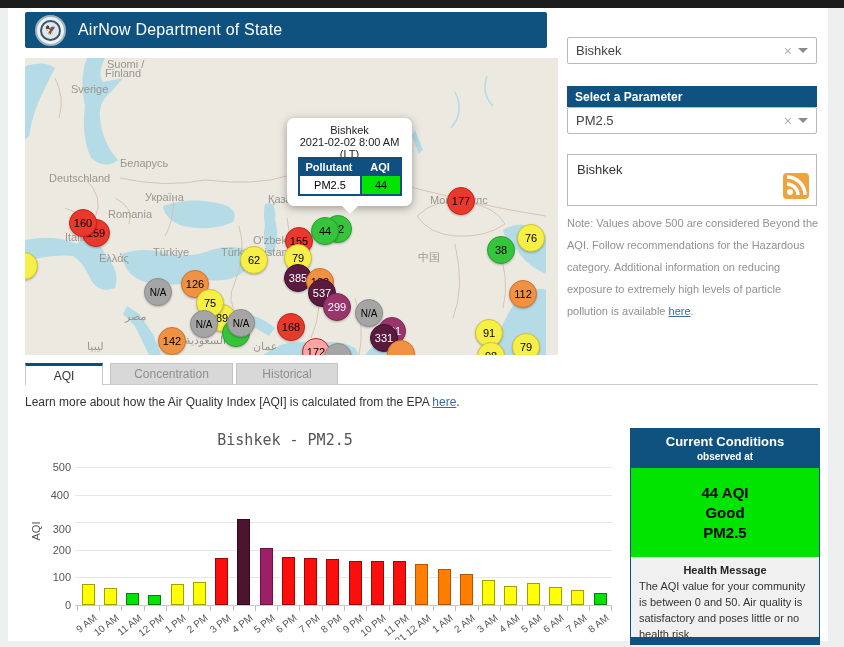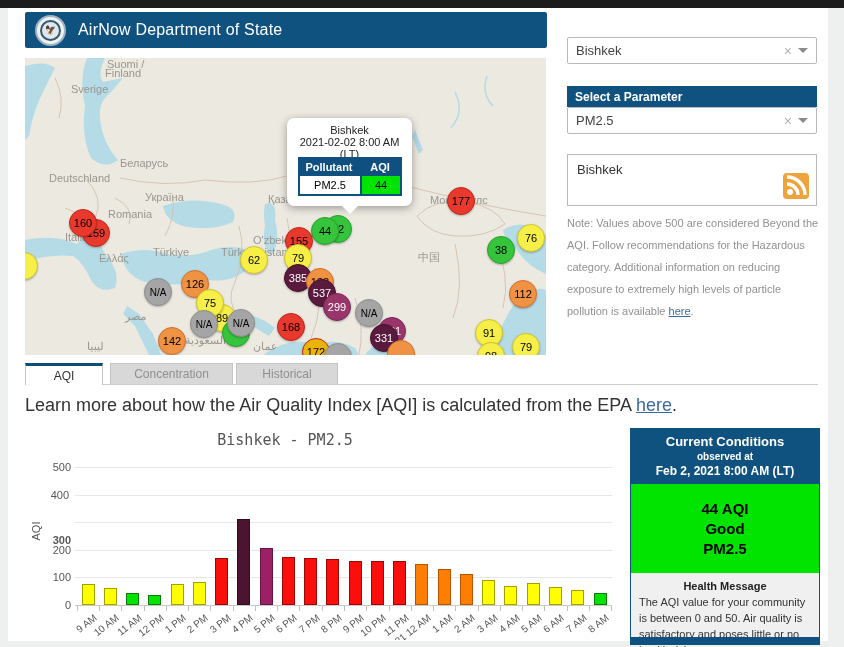--- a/index.html
+++ b/index.html
@@ -12,21 +12,21 @@
   
   .app-header{left:25px;top:12px;width:522px;height:36px;background:#10527f;
               display:flex;align-items:center;border-radius:2px;}
   .seal{width:27px;height:27px;border-radius:50%;margin-left:10px;
         background:#eef2ee;border:2px solid #9fb3c4;display:flex;align-items:center;justify-content:center;flex:none;}
   .seal-inner{width:17px;height:17px;border-radius:50%;background:#dfe8ee;border:2px solid #36586f;
         display:flex;align-items:center;justify-content:center;font-size:9px;color:#3a3a3a;}
   .app-title{color:#ffffff;font-size:16px;margin-left:12px;letter-spacing:.2px;}
 
   
-  .map{left:25px;top:58px;width:521px;height:297px;background:#ece9e1;overflow:hidden;}
+  .map{left:25px;top:58px;width:521px;height:297px;background:#ece9e1;overflow:hidden;padding-left:12px;}
   .map svg{position:absolute;left:0;top:0;}
   .map-label{position:absolute;color:#98968f;font-size:11px;white-space:nowrap;z-index:3;}
   .map-marker{position:absolute;width:26px;height:26px;border-radius:50%;display:flex;
               align-items:center;justify-content:center;font-size:11px;z-index:5;
               box-shadow:0 1px 2px rgba(0,0,0,.25);cursor:pointer;}
 
   
   .popup{left:287px;top:118px;width:125px;height:88px;background:#ffffff;border-radius:7px;
          box-shadow:0 2px 8px rgba(0,0,0,.35);z-index:20;text-align:center;font-size:11px;color:#222;}
   .popup:after{content:"";position:absolute;left:54px;bottom:-8px;border-left:9px solid transparent;
@@ -53,21 +53,21 @@
   .note{width:252px;font-size:11px;color:#919191;line-height:22px;}
   .note a,.epa-line a{color:#3d6a9e;text-decoration:underline;cursor:pointer;}
 
   
   .tab{position:absolute;top:363px;height:22px;box-sizing:border-box;display:flex;align-items:center;
        justify-content:center;font-size:12px;cursor:pointer;}
   .tab-active{background:#fff;border:1px solid #c4c4c4;border-top:3px solid #0f4c78;border-bottom:none;
        color:#333;z-index:2;}
   .tab-idle{background:#d8d8d8;border:1px solid #c4c4c4;color:#8f8f8f;}
   .tab-divider{left:25px;top:384px;width:793px;height:1px;background:#cccccc;}
-  .epa-line{left:25px;top:395px;font-size:18px;color:#333;}
+  .epa-line{left:25px;top:395px;font-size:12px;color:#333;}
 
   
   .chart{left:25px;top:425px;width:600px;height:215px;background:#fff;overflow:hidden;}
   .chart-title{position:absolute;left:0;top:6px;width:520px;text-align:center;font-size:15px;color:#555;
                font-family:"DejaVu Sans Mono",monospace;}
   .ylab{position:absolute;left:2px;top:100px;font-size:11px;color:#555;transform:rotate(-90deg);}
   .gridline{position:absolute;left:50px;width:537px;height:1px;background:#e7e7e7;}
   .xaxis{position:absolute;left:50px;top:180px;width:537px;height:1px;background:#c9c9c9;}
   .ytick{position:absolute;width:40px;text-align:right;font-size:11px;color:#555;}
   .xtickmark{position:absolute;top:181px;width:1px;height:5px;background:#c0c0c0;}
@@ -174,21 +174,21 @@
         <div class="map-marker" style="left: 260px; top: 169px; background: rgb(233, 57, 44); border: 1.5px solid rgb(194, 39, 28); color: rgb(0, 0, 0);">155</div>
         <div class="map-marker" style="left: 259px; top: 186px; background: rgb(245, 239, 72); border: 1.5px solid rgb(211, 197, 47); color: rgb(0, 0, 0);">79</div>
         <div class="map-marker" style="left: 259px; top: 206px; background: rgb(90, 26, 61); border: 1.5px solid rgb(67, 18, 48); color: rgb(255, 255, 255);">385</div>
         <div class="map-marker" style="left: 281px; top: 210px; background: rgb(239, 146, 67); border: 1.5px solid rgb(212, 113, 42); color: rgb(0, 0, 0);">138</div>
         <div class="map-marker" style="left: 283px; top: 221px; background: rgb(90, 26, 61); border: 1.5px solid rgb(67, 18, 48); color: rgb(255, 255, 255);">537</div>
         <div class="map-marker" style="left: 298px; top: 235px; background: rgb(153, 53, 107); border: 1.5px solid rgb(122, 42, 86); color: rgb(255, 255, 255);">299</div>
         <div class="map-marker" style="left: 330px; top: 241px; background: rgb(165, 165, 165); border: 1.5px solid rgb(143, 143, 143); color: rgb(0, 0, 0); font-size: 10px;">N/A</div>
         <div class="map-marker" style="left: 252px; top: 255px; background: rgb(233, 57, 44); border: 1.5px solid rgb(194, 39, 28); color: rgb(0, 0, 0);">168</div>
         <div class="map-marker" style="left: 353px; top: 259px; background: rgb(153, 53, 107); border: 1.5px solid rgb(122, 42, 86); color: rgb(255, 255, 255);">281</div>
         <div class="map-marker" style="left: 345px; top: 266px; background: rgb(90, 26, 61); border: 1.5px solid rgb(67, 18, 48); color: rgb(255, 255, 255);">331</div>
-        <div class="map-marker" style="left: 277px; top: 280px; background: #eab308; border: 1.5px solid rgb(194, 39, 28); color: rgb(0, 0, 0);">172</div>
+        <div class="map-marker" style="left: 277px; top: 280px; background: #fca5a5; border: 1.5px solid rgb(194, 39, 28); color: rgb(0, 0, 0);">172</div>
         <div class="map-marker" style="left: 299px; top: 285px; background: rgb(165, 165, 165); border: 1.5px solid rgb(143, 143, 143); color: rgb(0, 0, 0);"></div>
         <div class="map-marker" style="left: 362px; top: 282px; background: rgb(239, 146, 67); border: 1.5px solid rgb(212, 113, 42); color: rgb(0, 0, 0);"></div>
         <div class="map-marker" style="left: 422px; top: 129px; background: rgb(233, 57, 44); border: 1.5px solid rgb(194, 39, 28); color: rgb(0, 0, 0);">177</div>
         <div class="map-marker" style="left: 492px; top: 166px; background: rgb(245, 239, 72); border: 1.5px solid rgb(211, 197, 47); color: rgb(0, 0, 0);">76</div>
         <div class="map-marker" style="left: 462px; top: 178px; background: rgb(53, 196, 59); border: 1.5px solid rgb(39, 163, 44); color: rgb(0, 0, 0);">38</div>
         <div class="map-marker" style="left: 484px; top: 222px; background: rgb(239, 146, 67); border: 1.5px solid rgb(212, 113, 42); color: rgb(0, 0, 0);">112</div>
         <div class="map-marker" style="left: 450px; top: 261px; background: rgb(245, 239, 72); border: 1.5px solid rgb(211, 197, 47); color: rgb(0, 0, 0);">91</div>
         <div class="map-marker" style="left: 487px; top: 275px; background: rgb(245, 239, 72); border: 1.5px solid rgb(211, 197, 47); color: rgb(0, 0, 0);">79</div>
         <div class="map-marker" style="left: 452px; top: 284px; background: rgb(245, 239, 72); border: 1.5px solid rgb(211, 197, 47); color: rgb(0, 0, 0);">98</div>
       </div>
@@ -250,21 +250,21 @@
   <div class="abs chart">
     <div class="chart-title">Bishkek - PM2.5</div>
     <div class="ylab">AQI</div>
     <div id="chart-plot">
         <div class="ytick" style="left: 6px; top: 174px;">0</div>
         <div class="gridline" style="top: 152.4px;"></div>
         <div class="ytick" style="left: 6px; top: 146.4px;">100</div>
         <div class="gridline" style="top: 124.8px;"></div>
         <div class="ytick" style="left: 6px; top: 118.8px;">200</div>
         <div class="gridline" style="top: 97.2px;"></div>
-        <div class="ytick" style="left: 6px; top: 109px; font-weight: bold;">300</div>
+        <div class="ytick" style="left: 6px; top: 98px;">300</div>
         <div class="gridline" style="top: 69.6px;"></div>
         <div class="ytick" style="left: 4px; top: 63.6px;">400</div>
         <div class="gridline" style="top: 42px;"></div>
         <div class="ytick" style="left: 6px; top: 36px;">500</div>
         <div class="xtickmark" style="left: 51.8696px;"></div>
         <div class="xtickmark" style="left: 74.1304px;"></div>
         <div class="xtickmark" style="left: 96.3913px;"></div>
         <div class="xtickmark" style="left: 118.652px;"></div>
         <div class="xtickmark" style="left: 140.913px;"></div>
         <div class="xtickmark" style="left: 163.174px;"></div>
@@ -336,21 +336,20 @@
         <div class="bar" style="left: 568.5px; top: 167.856px; height: 12.144px; background: rgb(0, 228, 0); border-color: rgb(16, 122, 16);"></div>
         <div class="xlab" style="left: 579px;">8 AM</div>
       </div>
     <div class="xaxis"></div>
   </div>
 
   <div class="abs cc">
     <div class="cc-head">
       <div class="cc-title">Current Conditions</div>
       <div class="cc-sub">observed at</div>
-      <div class="cc-date">Feb 2, 2021 8:00 AM (LT)</div>
     </div>
     <div class="cc-green" id="cc-green" style="background: rgb(0, 228, 0);">
       <div>44 AQI</div>
       <div>Good</div>
       <div>PM2.5</div>
     </div>
     <div class="cc-health">
       <div class="cc-health-h">Health Message</div>
       <div class="cc-health-t">The AQI value for your community is between 0 and 50. Air quality is satisfactory and poses little or no health risk.</div>
     </div>

